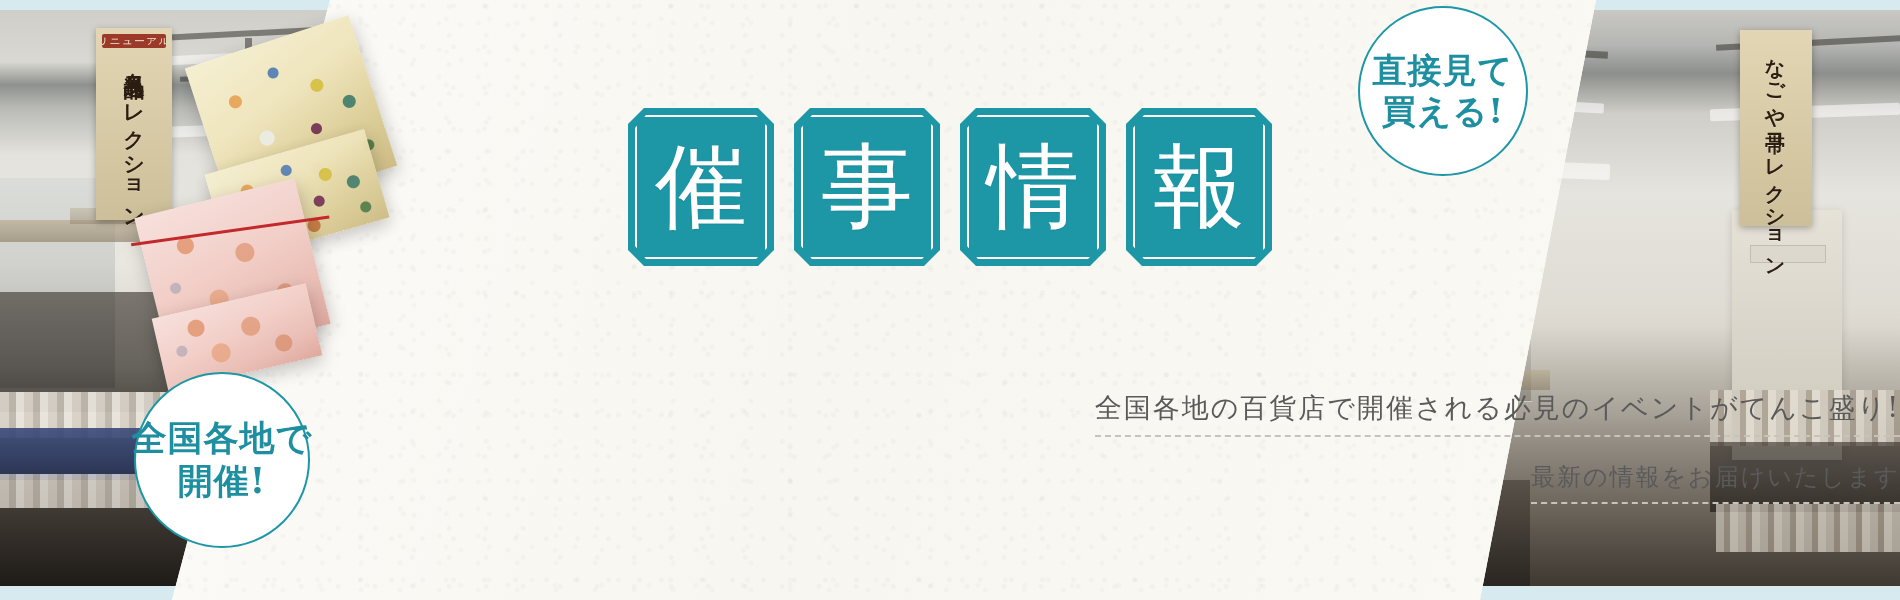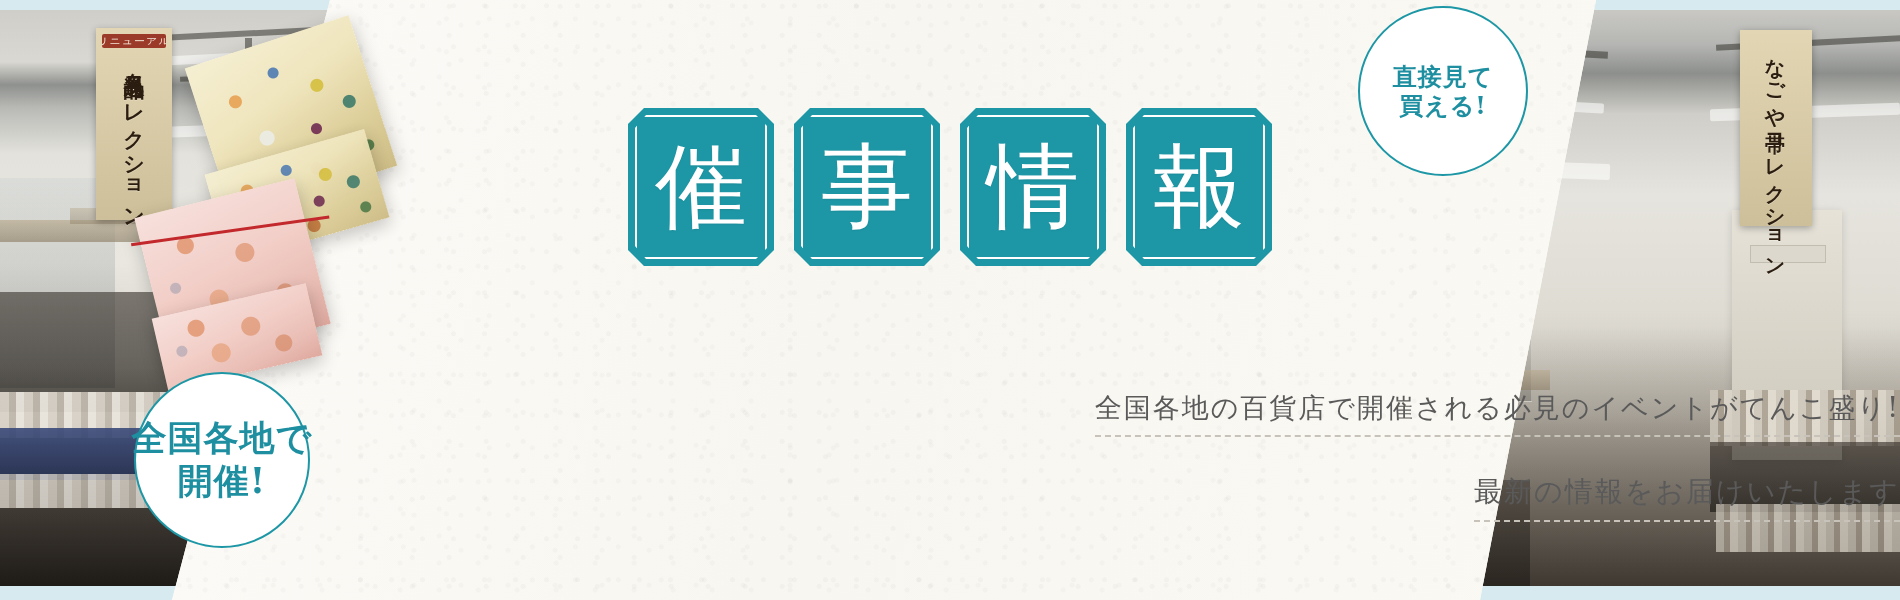--- a/index.html
+++ b/index.html
@@ -213,34 +213,34 @@
   }
   .subline{
     color:#5a5a5a;
     font-family:"DejaVu Serif","Liberation Serif",serif;
     white-space:nowrap;
     letter-spacing:2px;
     padding-bottom:9px;
     border-bottom:2px dashed #c7c3bb;
   }
   .subline.s1{font-size:27px;}
-  .subline.s2{font-size:28px;margin-top:36px;}
+  .subline.s2{font-size:24px;margin-top:24px;}
 
   
   .badge{
     position:absolute;z-index:7;border-radius:50%;
     background:#ffffff;border:2px solid #1d97a6;
     display:flex;flex-direction:column;align-items:center;justify-content:center;
     color:#1d8fa0;font-family:"DejaVu Serif","Liberation Serif",serif;
     font-weight:700;line-height:1.22;letter-spacing:1px;
     text-align:center;
   }
   .badge span{display:block;white-space:nowrap;}
   #badge-top-right{
-    width:166px;height:166px;left:1358px;top:6px;font-size:24px;
+    width:166px;height:166px;left:1358px;top:6px;font-size:34px;
   }
   #badge-bottom-left{
     width:172px;height:172px;left:134px;top:372px;font-size:35px;
   }
 </style>
 </head>
 <body>
 
 <div id="banner">
 

